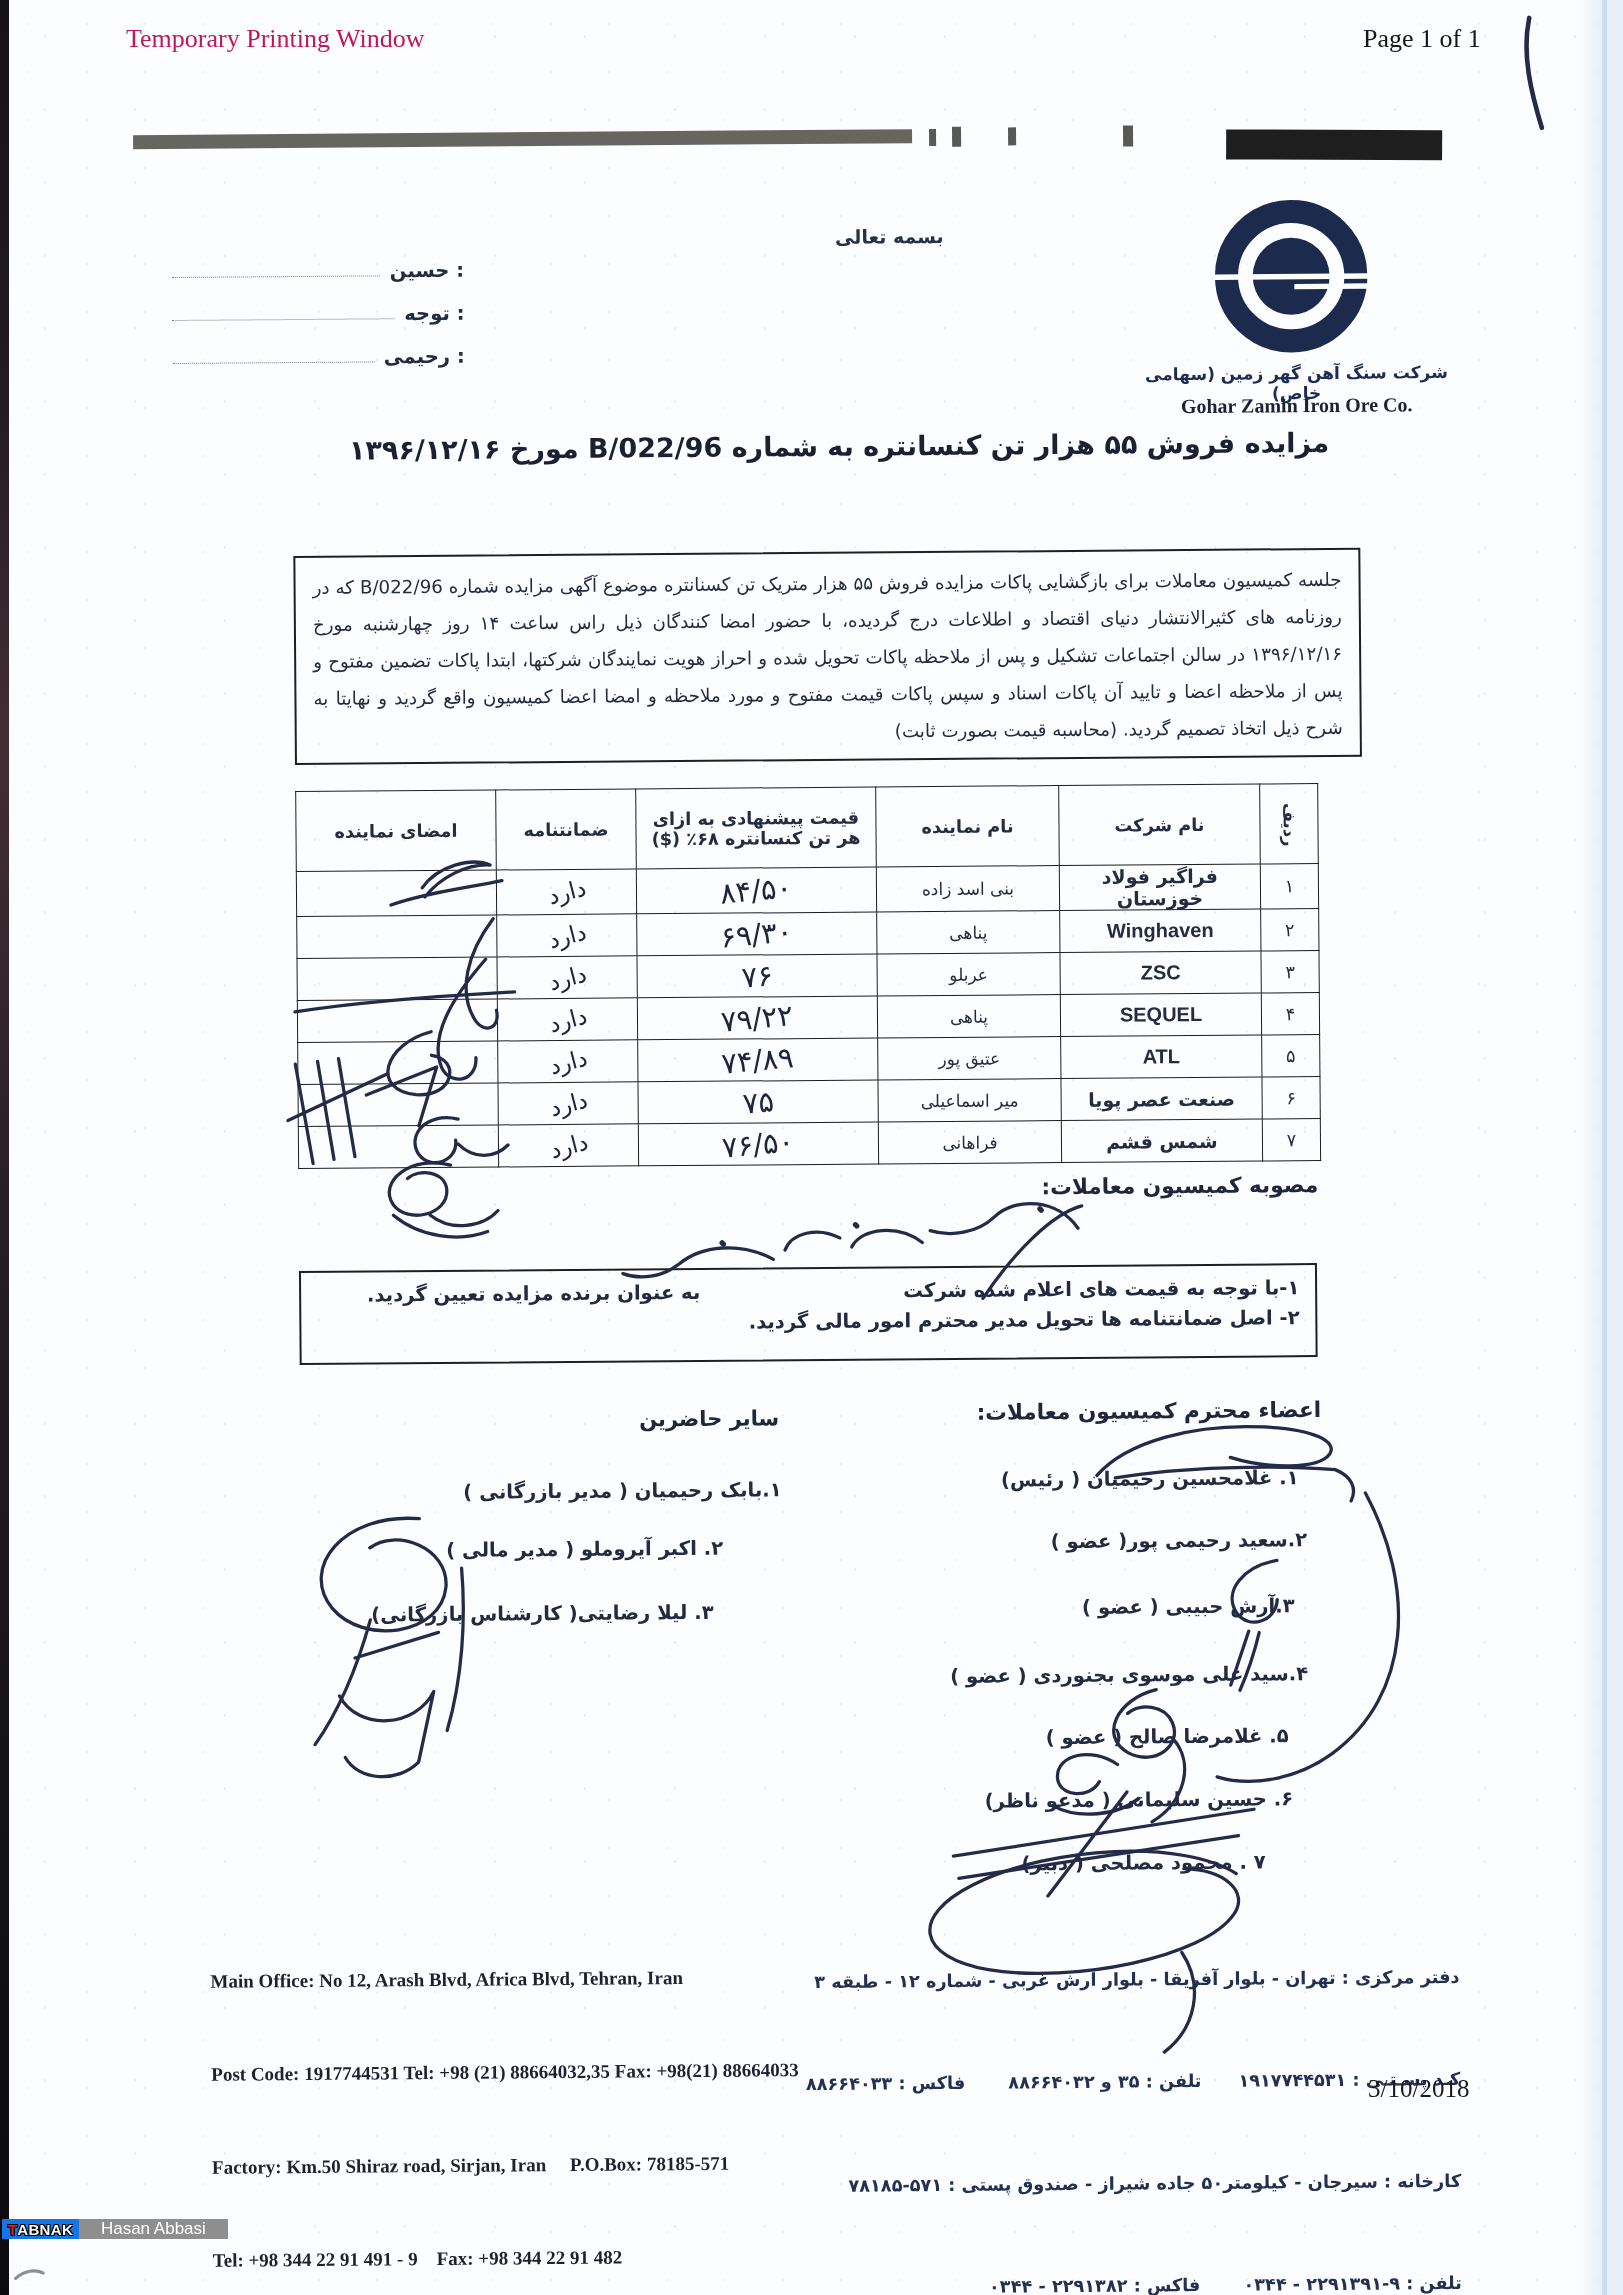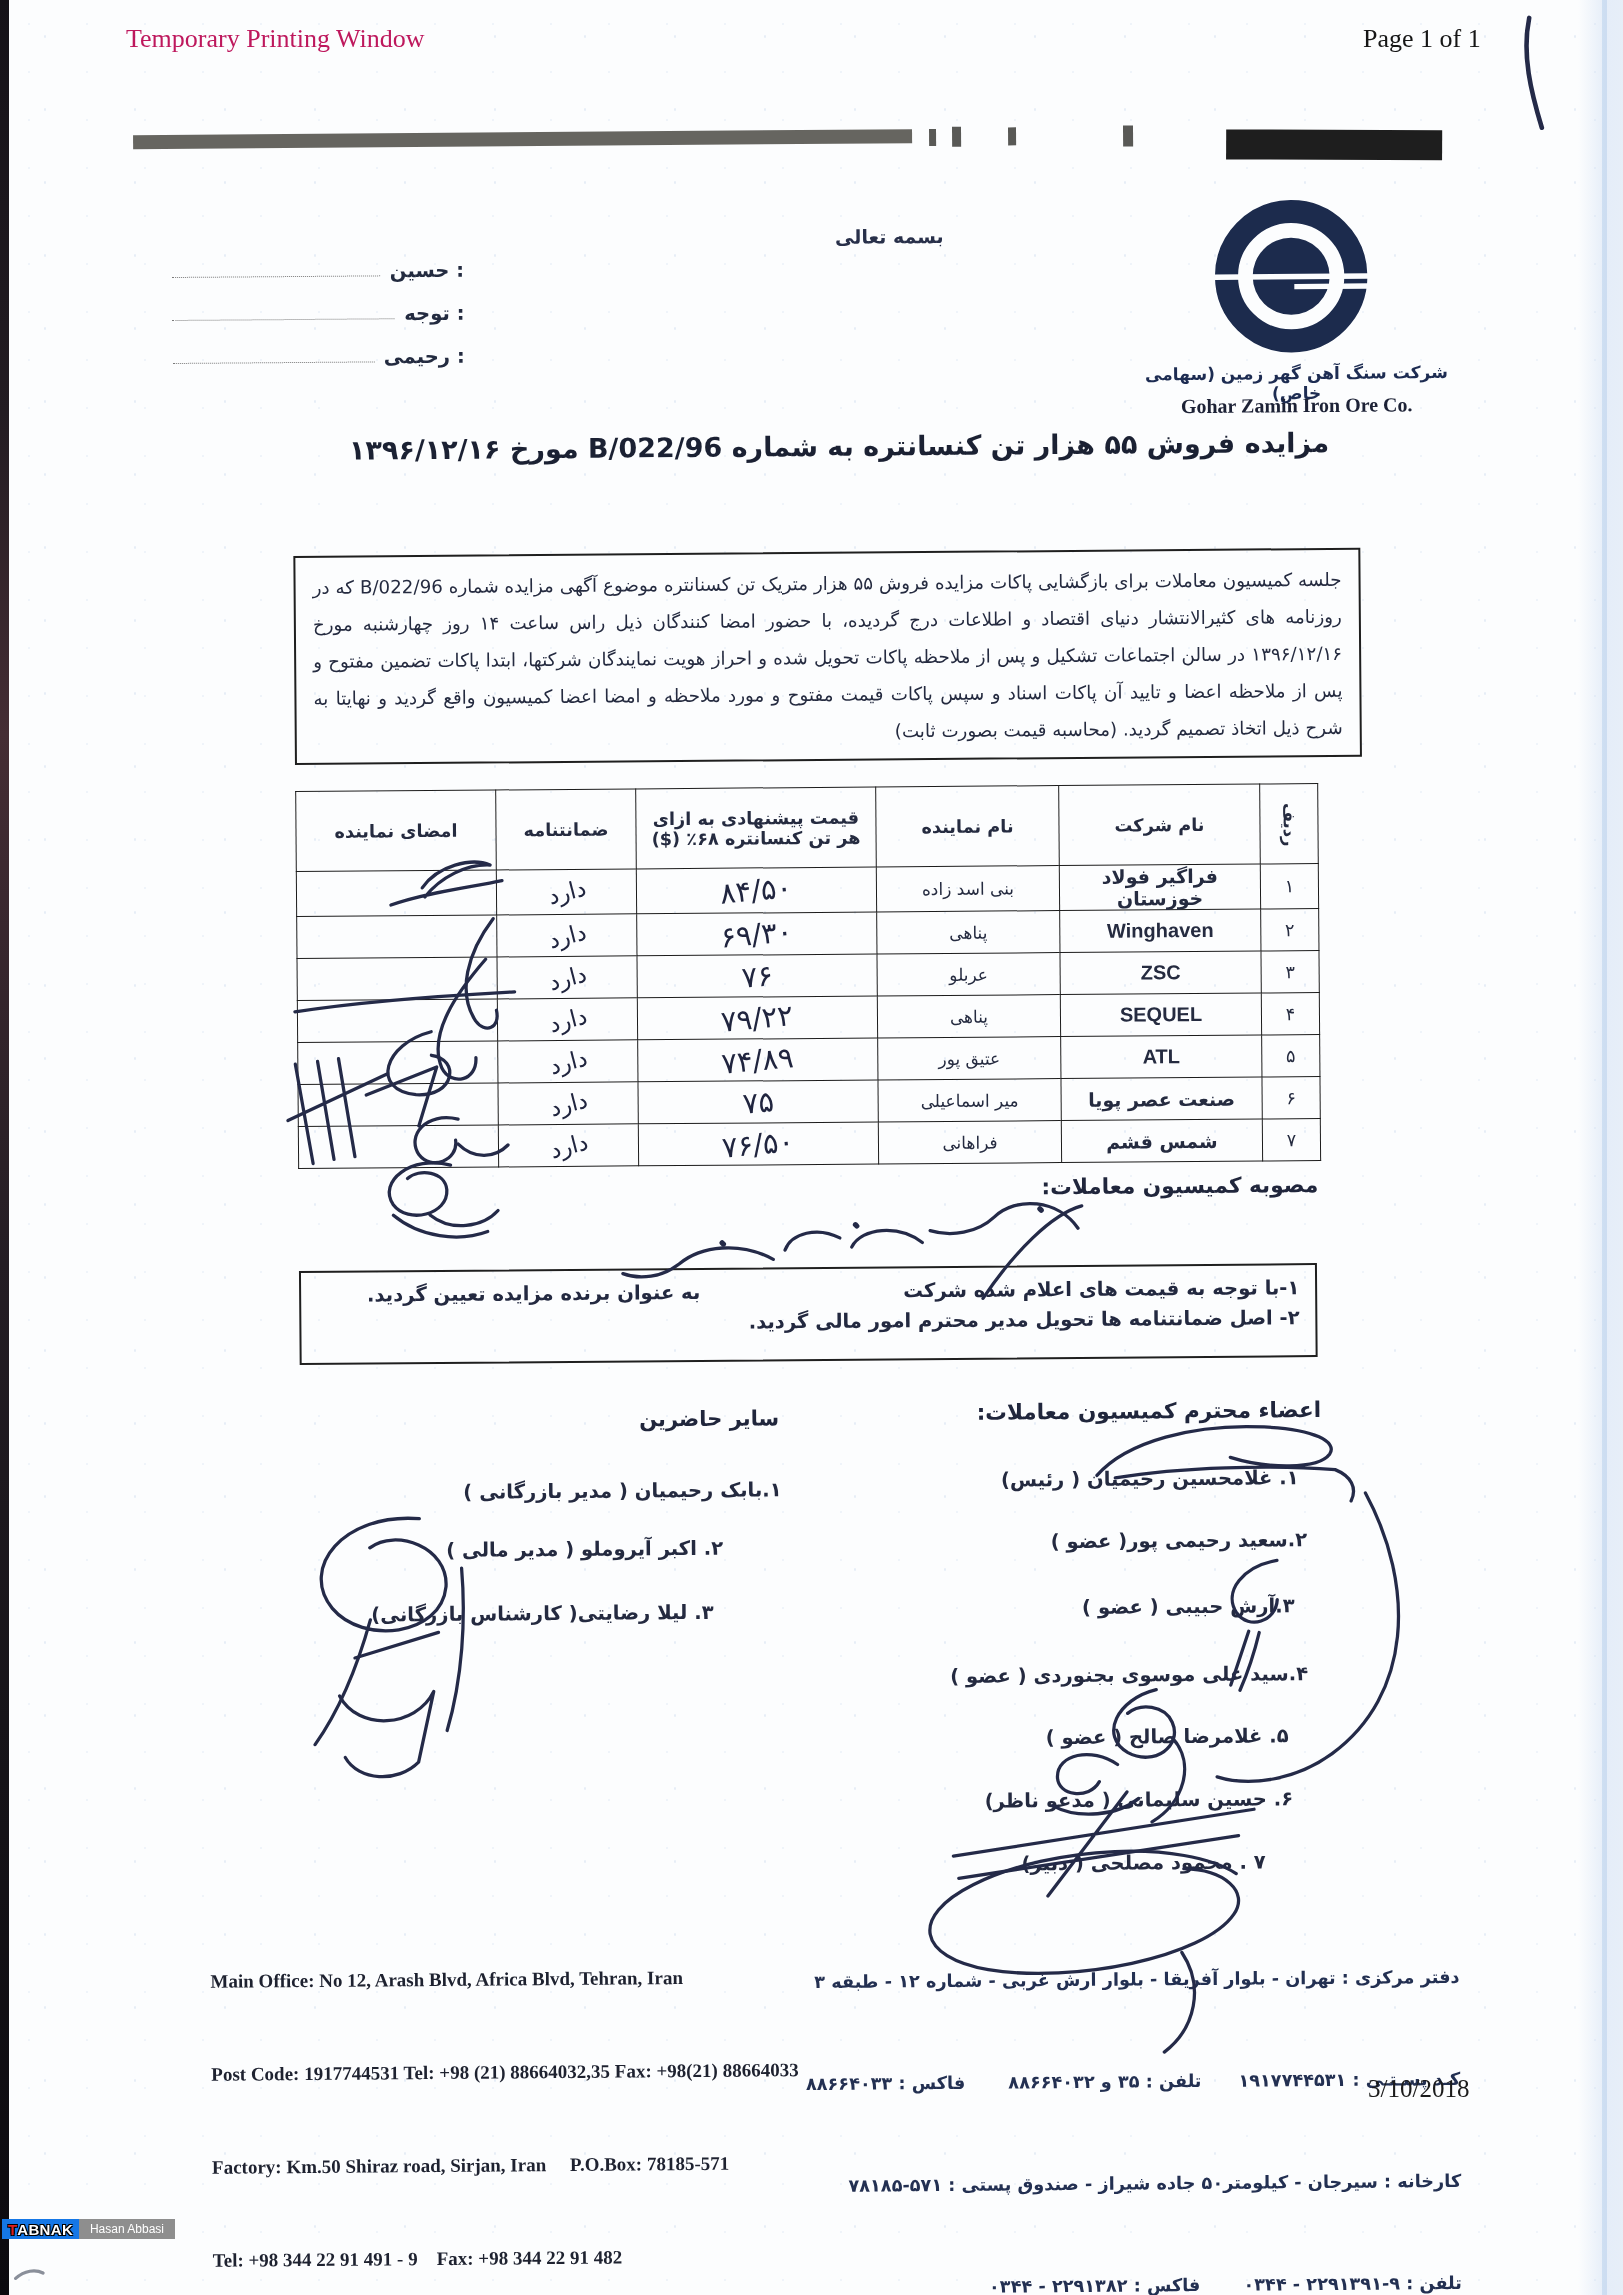--- a/index.html
+++ b/index.html
@@ -90,21 +90,21 @@
   .url-line { position:absolute; left:129px; top:2075px; font:25px "Liberation Serif", serif; color:#1b1b1b; }
   .date-line { position:absolute; left:1368px; top:2075px; font:25px "Liberation Serif", serif; color:#1b1b1b; }
 
   .watermark { position:absolute; left:2px; top:2219px; display:flex; height:20px;
     font-family:"Liberation Sans", sans-serif; }
   .wm-brand { display:flex; align-items:center; padding:0 5.9px; font-weight:800;
     font-size:15px; letter-spacing:0.3px; color:#ffffff;
     text-shadow:1px 1px 0 #000, -1px 1px 0 #000, 1px -1px 0 #000, -1px -1px 0 #000; }
   .wm-brand .t-red { color:#e0201c;
     text-shadow:1px 1px 0 #000, -1px 1px 0 #000, 1px -1px 0 #000, -1px -1px 0 #000; }
-  .wm-credit { display:flex; align-items:center; padding:0 11px; font-size:12px; color:#ffffff;text-align:right; }
+  .wm-credit { display:flex; align-items:center; padding:0 22px; font-size:17px; color:#ffffff;text-align:right; }
 
   .sig-overlay { position:absolute; inset:0; pointer-events:none; }
 </style>
 </head>
 <body>
 
 <div class="page">
   <div class="speckle"></div>
   <div class="left-strip"></div>
   <div class="right-shade"></div>

